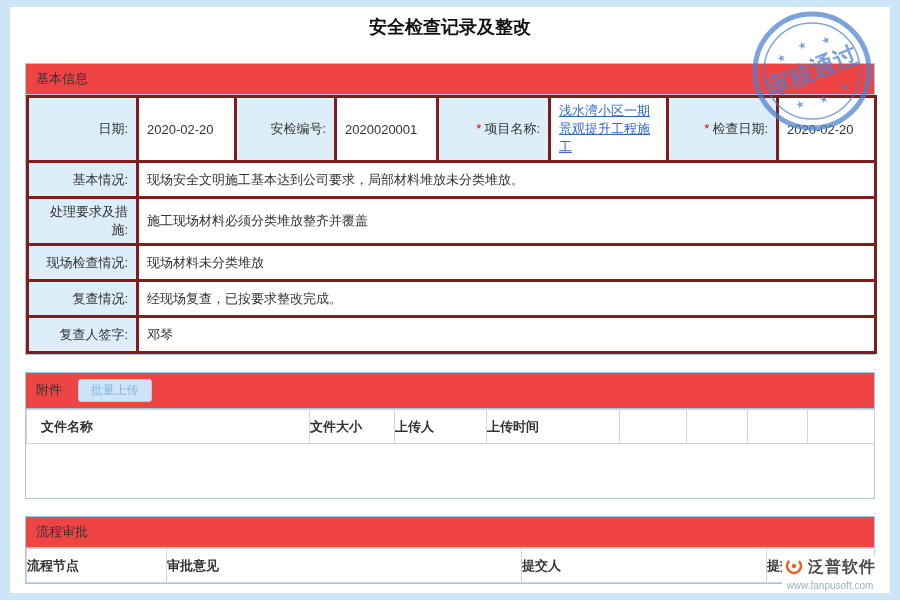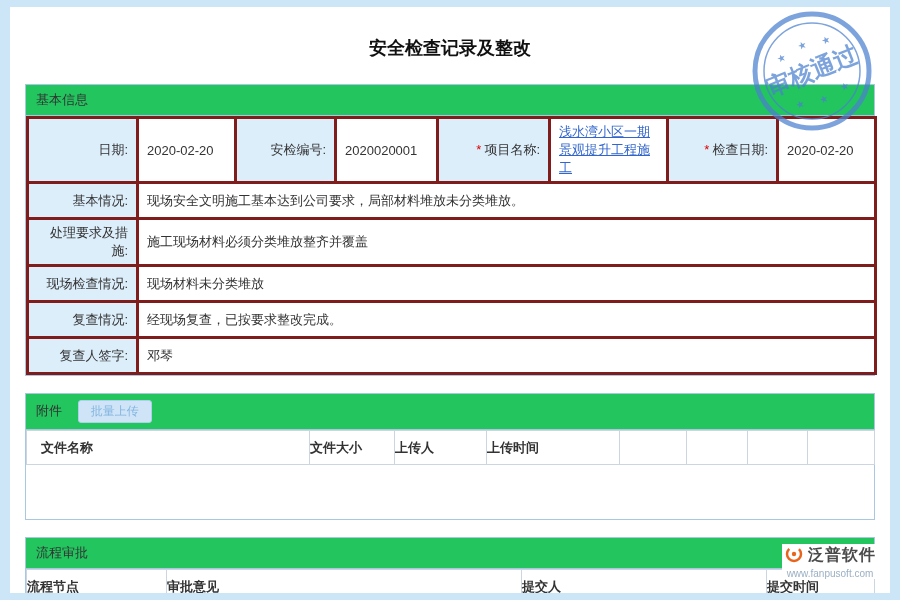--- a/index.html
+++ b/index.html
@@ -1,35 +1,35 @@
 <!DOCTYPE html>
 <html><head>
 <meta charset="utf-8">
 <style>
   *{box-sizing:border-box;margin:0;padding:0}
   html,body{width:900px;height:600px;overflow:hidden}
   body{background:#cde6f7;font-family:"Liberation Sans","DejaVu Sans",sans-serif;font-size:13px;color:#333}
   .page{position:relative;width:880px;height:586px;margin:7px auto;background:#fff;overflow:hidden}
-  .title{text-align:center;font-size:18px;font-weight:bold;color:#111;padding:29px 0 24px}
+  .title{text-align:center;font-size:18px;font-weight:bold;color:#111;padding:8px 0 24px}
   .content{padding:0 15px}
   .section{border:1px solid #a9c7e2;margin-bottom:17px;background:#fff}
-  .sec-hd{background:#22c55e;padding:6px 10px;border-bottom:1px solid #a9c7e2;color:#333}
+  .sec-hd{background:#ef4444;padding:6px 10px;border-bottom:1px solid #a9c7e2;color:#333}
   table{width:100%;border-collapse:collapse;table-layout:fixed}
   .info-table td{border:3px solid #7f1d1d;padding:4px 8px;overflow:hidden;vertical-align:middle}
   .info-table .lbl{background:#ddeefb;text-align:right}
   .info-table .val{background:#fff;text-align:left}
   tr.r1{height:56px} tr.r2{height:34px} tr.rx{height:36px}
   .req{color:#e00000;margin-right:3px}
   a.link{color:#3366cc;text-decoration:underline;cursor:pointer}
   .grid-table th{border:1px solid #ccd6e2;font-weight:bold;height:34px;background:#fff;text-align:left;color:#333}
   .grid-table th.first{text-align:left;padding-left:14px}
   .attach-empty{height:54px;background:#fff}
   .upload-btn{margin-left:12px;background:#cfe5f7;border:1px solid #aed0ec;color:#84b4e0;padding:2px 12px;border-radius:3px;font-size:12px;cursor:pointer}
   .stamp{position:absolute;top:2px;right:16px;width:124px;height:124px;opacity:.72;pointer-events:none;z-index:6}
-  .brand{position:absolute;right:12px;bottom:14px;text-align:center;z-index:5;background:#fff;padding:0 2px}
+  .brand{position:absolute;right:12px;bottom:2px;text-align:center;z-index:5;background:#fff;padding:0 2px}
   .brand-row{display:flex;align-items:center;gap:4px;justify-content:center}
   .brand-name{font-size:16px;font-weight:bold;color:#4a4a4a;letter-spacing:1px}
   .brand-url{font-size:10px;color:#9ab0c4;margin-top:1px}
 </style>
 </head>
 <body>
 
 <div class="page">
 
   <h1 class="title">安全检查记录及整改</h1>

